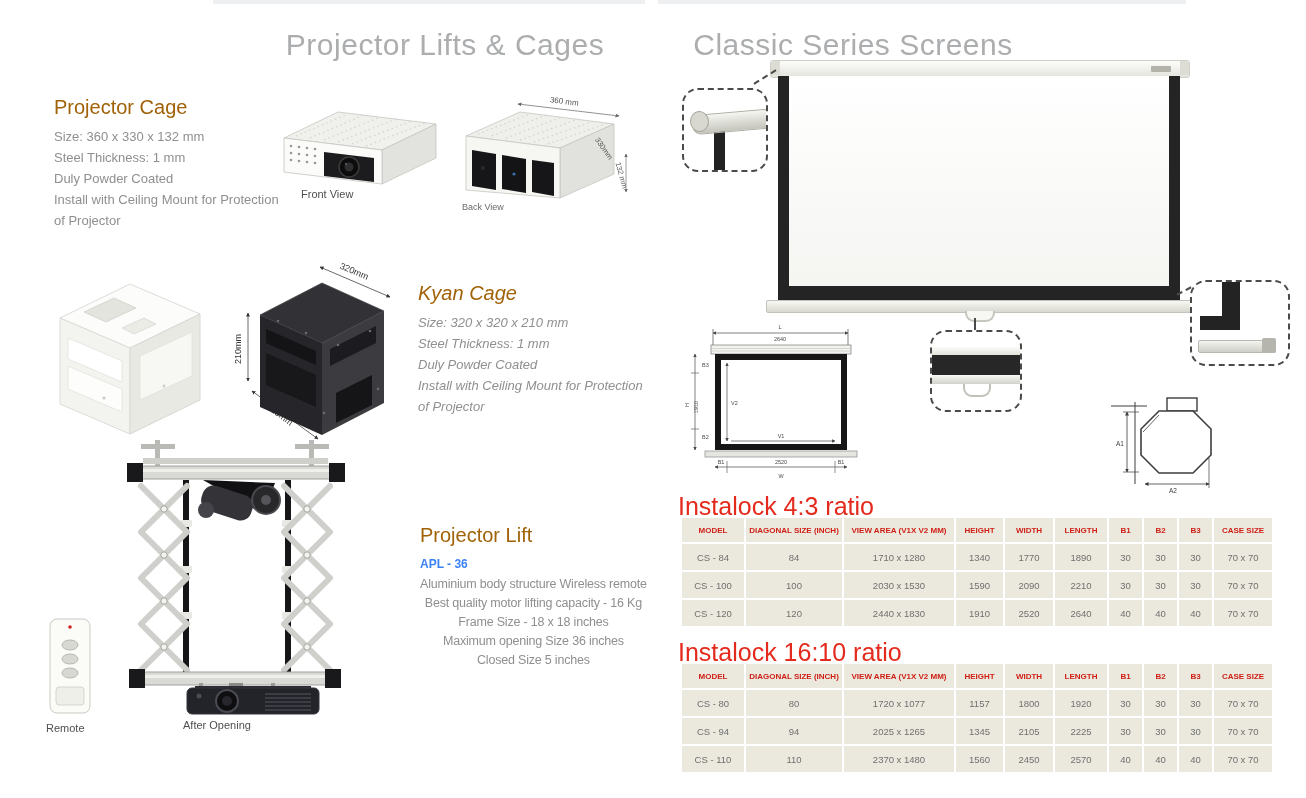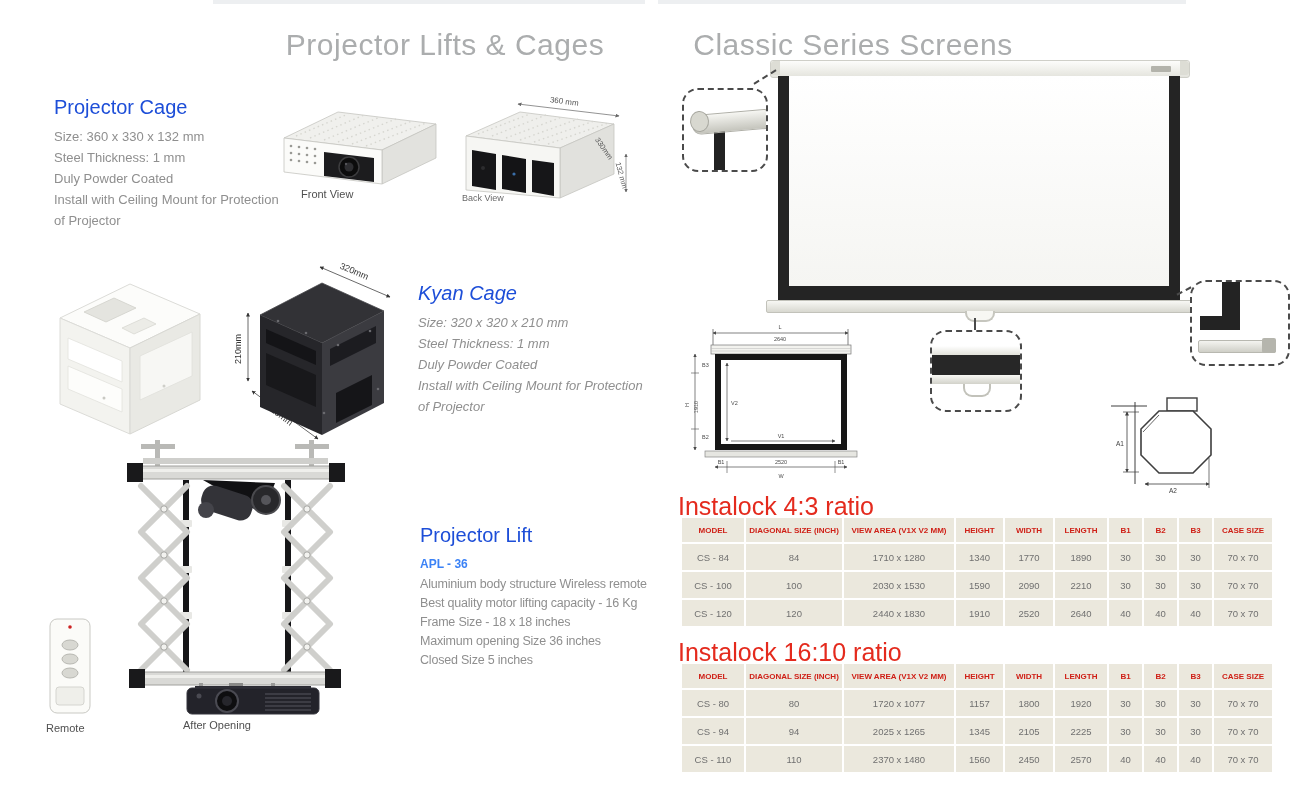--- a/index.html
+++ b/index.html
@@ -8,23 +8,23 @@
   .topstrip{position:absolute;top:0;height:4px;background:#edeff1;}
   .topstrip.s1{left:213px;width:432px;}
   .topstrip.s2{left:658px;width:528px;}
 
   .page-title{position:absolute;margin:0;font-weight:400;font-size:30px;color:#abadae;
               letter-spacing:0.5px;text-align:center;}
   .page-title.left{left:240px;top:28px;width:410px;}
   .page-title.right{left:688px;top:28px;width:330px;}
 
   .textblock{position:absolute;}
-  .sec-title{font-size:20px;color:#1d4ed8;margin-bottom:7px;}
+  .sec-title{font-size:20px;color:#a16207;margin-bottom:7px;}
   .spec-line{font-size:13px;color:#8f8f8f;line-height:21px;white-space:nowrap;}
-  .specs-tight .spec-line{font-size:12.5px;line-height:19px;letter-spacing:-0.2px;}
+  .specs-tight .spec-line{font-size:12.5px;line-height:19px;letter-spacing:-0.2px;text-align:center;}
   .model-line{font-size:12px;font-weight:bold;color:#3b82f6;margin:10px 0 4px 0;}
 
   .img{position:absolute;}
   .img-label{position:absolute;font-size:11px;color:#4f4f4f;}
   .img-label.small{font-size:9px;color:#6a6a6a;}
 
   
   .screen-case{position:absolute;left:770px;top:60px;width:418px;height:16px;
                background:linear-gradient(#fdfdfb,#e4e4dd);border:1px solid #cfcfc8;border-radius:3px;}
   .screen-case .cap{position:absolute;left:0;top:0;width:9px;height:14px;background:#ddddd5;border-radius:3px 0 0 3px;}
@@ -136,21 +136,21 @@
     <polygon points="10,42 104,54 104,104 10,96" fill="#f6f6f3" stroke="#c5c5c0" stroke-width="0.8"></polygon>
     <polygon points="16,56 40,60 40,96 16,92" fill="#161618"></polygon>
     <polygon points="46,61 70,65 70,99 46,95" fill="#141416"></polygon>
     <polygon points="76,66 98,69 98,102 76,98" fill="#161618"></polygon>
     <circle cx="58" cy="80" r="1.6" fill="#3a6ea8"></circle>
     <circle cx="27" cy="74" r="2" fill="#2c2c2f"></circle>
     <text x="146" y="56" font-size="7.5" fill="#555" text-anchor="middle" transform="rotate(55 146 56)">330mm</text>
     <line x1="170" y1="60" x2="170" y2="98" stroke="#777" stroke-width="0.7" marker-start="url(#aB)" marker-end="url(#aB)"></line>
     <text x="163" y="82" font-size="7.5" fill="#555" text-anchor="middle" transform="rotate(75 163 82)">132 mm</text>
   </svg>
-  <div class="img-label small" style="left:462px;top:193px;text-align:right;">Back View</div>
+  <div class="img-label small" style="left:462px;top:202px;text-align:right;">Back View</div>
 
   <svg class="img" style="left:44px;top:266px;" width="172" height="172" viewBox="0 0 172 172">
     <polygon points="16,52 86,18 156,48 86,82" fill="#fcfcfa" stroke="#dcdcd8" stroke-width="1"></polygon>
     <polygon points="40,46 70,32 92,42 62,56" fill="#e4e4df" stroke="#d0d0ca" stroke-width="0.8"></polygon>
     <polygon points="78,62 100,52 112,58 90,68" fill="#ecece7" stroke="#d8d8d2" stroke-width="0.8"></polygon>
     <polygon points="16,52 86,82 86,168 16,138" fill="#f3f3ef" stroke="#dcdcd8" stroke-width="1"></polygon>
     <polygon points="24,72 78,95 78,116 24,93" fill="#ffffff" stroke="#e2e2dd" stroke-width="0.8"></polygon>
     <polygon points="24,100 78,123 78,146 24,123" fill="#fdfdfb" stroke="#e2e2dd" stroke-width="0.8"></polygon>
     <polygon points="86,82 156,48 156,134 86,168" fill="#e9e9e4" stroke="#d8d8d3" stroke-width="1"></polygon>
     <polygon points="96,90 148,66 148,110 96,134" fill="#f7f7f4" stroke="#e0e0da" stroke-width="0.8"></polygon>

